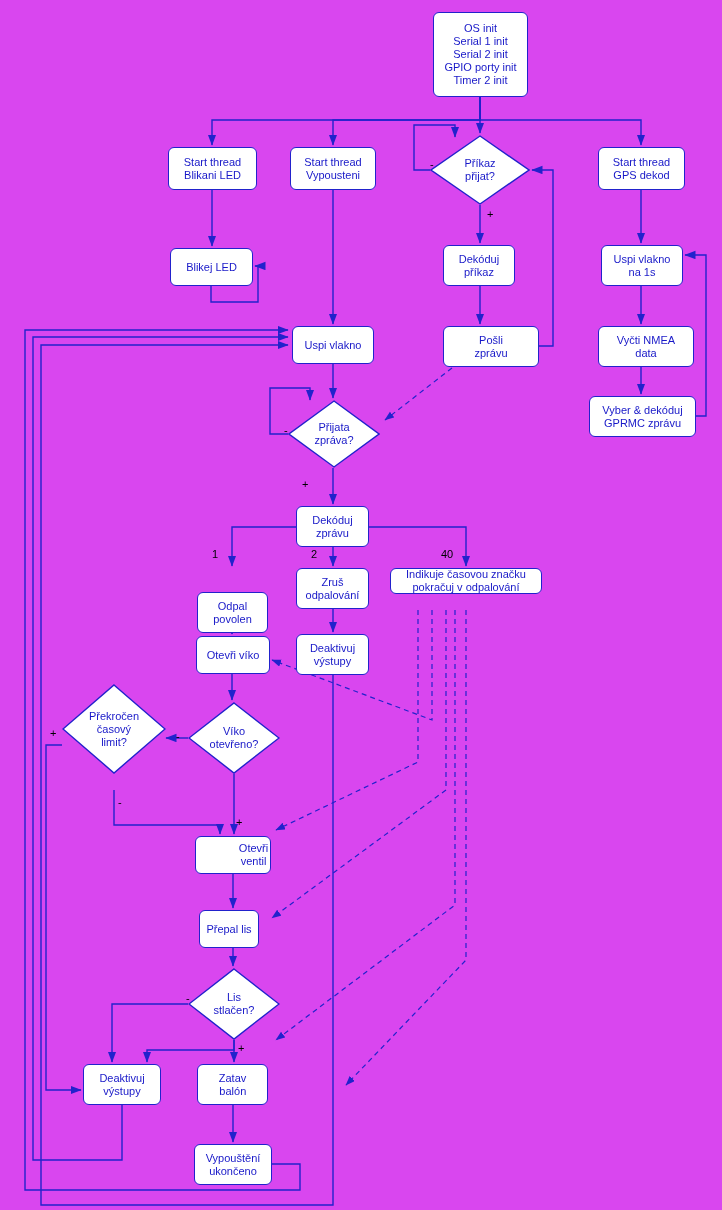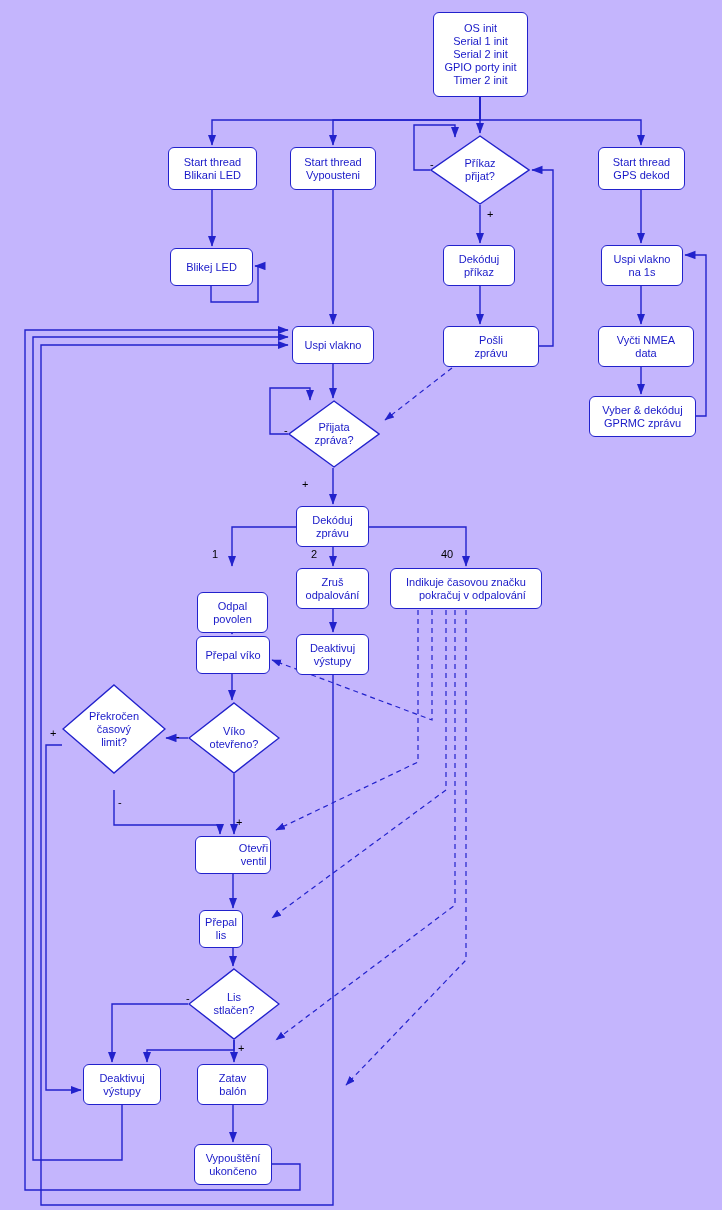--- a/index.html
+++ b/index.html
@@ -8,21 +8,21 @@
     background: #ffffff;
   }
   body {
     font-family: "Liberation Sans", sans-serif;
   }
   #canvas {
     position: relative;
     width: 722px;
     height: 1210px;
     overflow: hidden;
-    background: #c4b5fd;
+    background: #d946ef;
     text-decoration: underline;
   }
   svg.edges {
     position: absolute;
     left: 0;
     top: 0;
     width: 722px;
     height: 1210px;
     pointer-events: none;
   }
@@ -222,26 +222,26 @@
 zprávu</div>
       </div>
       <div class="node box" style="left: 197px; top: 592px; width: 71px; height: 41px;">
         <div class="txt">Odpal
 povolen</div>
       </div>
       <div class="node box" style="left: 296px; top: 568px; width: 73px; height: 41px;">
         <div class="txt">Zruš
 odpalování</div>
       </div>
-      <div class="node box" style="left: 390px; top: 568px; width: 152px; height: 41px; text-align: right;">
+      <div class="node box" style="left: 390px; top: 568px; width: 152px; height: 26px;">
         <div class="txt">Indikuje časovou značku
 pokračuj v odpalování</div>
       </div>
       <div class="node box" style="left: 196px; top: 636px; width: 74px; height: 38px;">
-        <div class="txt">Přepal víko</div>
+        <div class="txt">Otevři víko</div>
       </div>
       <div class="node box" style="left: 296px; top: 634px; width: 73px; height: 41px;">
         <div class="txt">Deaktivuj
 výstupy</div>
       </div>
       <div class="node diamond" style="left: 62px; top: 684px; width: 104px; height: 90px;">
         <svg class="dshape" viewBox="0 0 104 90" preserveAspectRatio="none">
           <polygon points="52,1 103,45 52,89 1,45" fill="#ffffff" stroke="#2222cc" stroke-width="1.4" vector-effect="non-scaling-stroke"></polygon>
         </svg>
         <div class="txt">Překročen
@@ -251,21 +251,21 @@
       <div class="node diamond" style="left: 188px; top: 702px; width: 92px; height: 72px;">
         <svg class="dshape" viewBox="0 0 92 72" preserveAspectRatio="none">
           <polygon points="46,1 91,36 46,71 1,36" fill="#ffffff" stroke="#2222cc" stroke-width="1.4" vector-effect="non-scaling-stroke"></polygon>
         </svg>
         <div class="txt">Víko
 otevřeno?</div>
       </div>
       <div class="node box" style="left: 195px; top: 836px; width: 76px; height: 38px; padding-left: 41px;">
         <div class="txt">Otevři ventil</div>
       </div>
-      <div class="node box" style="left: 199px; top: 910px; width: 44px; height: 38px;">
+      <div class="node box" style="left: 199px; top: 910px; width: 60px; height: 38px;">
         <div class="txt">Přepal lis</div>
       </div>
       <div class="node diamond" style="left: 188px; top: 968px; width: 92px; height: 72px;">
         <svg class="dshape" viewBox="0 0 92 72" preserveAspectRatio="none">
           <polygon points="46,1 91,36 46,71 1,36" fill="#ffffff" stroke="#2222cc" stroke-width="1.4" vector-effect="non-scaling-stroke"></polygon>
         </svg>
         <div class="txt">Lis
 stlačen?</div>
       </div>
       <div class="node box" style="left: 83px; top: 1064px; width: 78px; height: 41px;">

